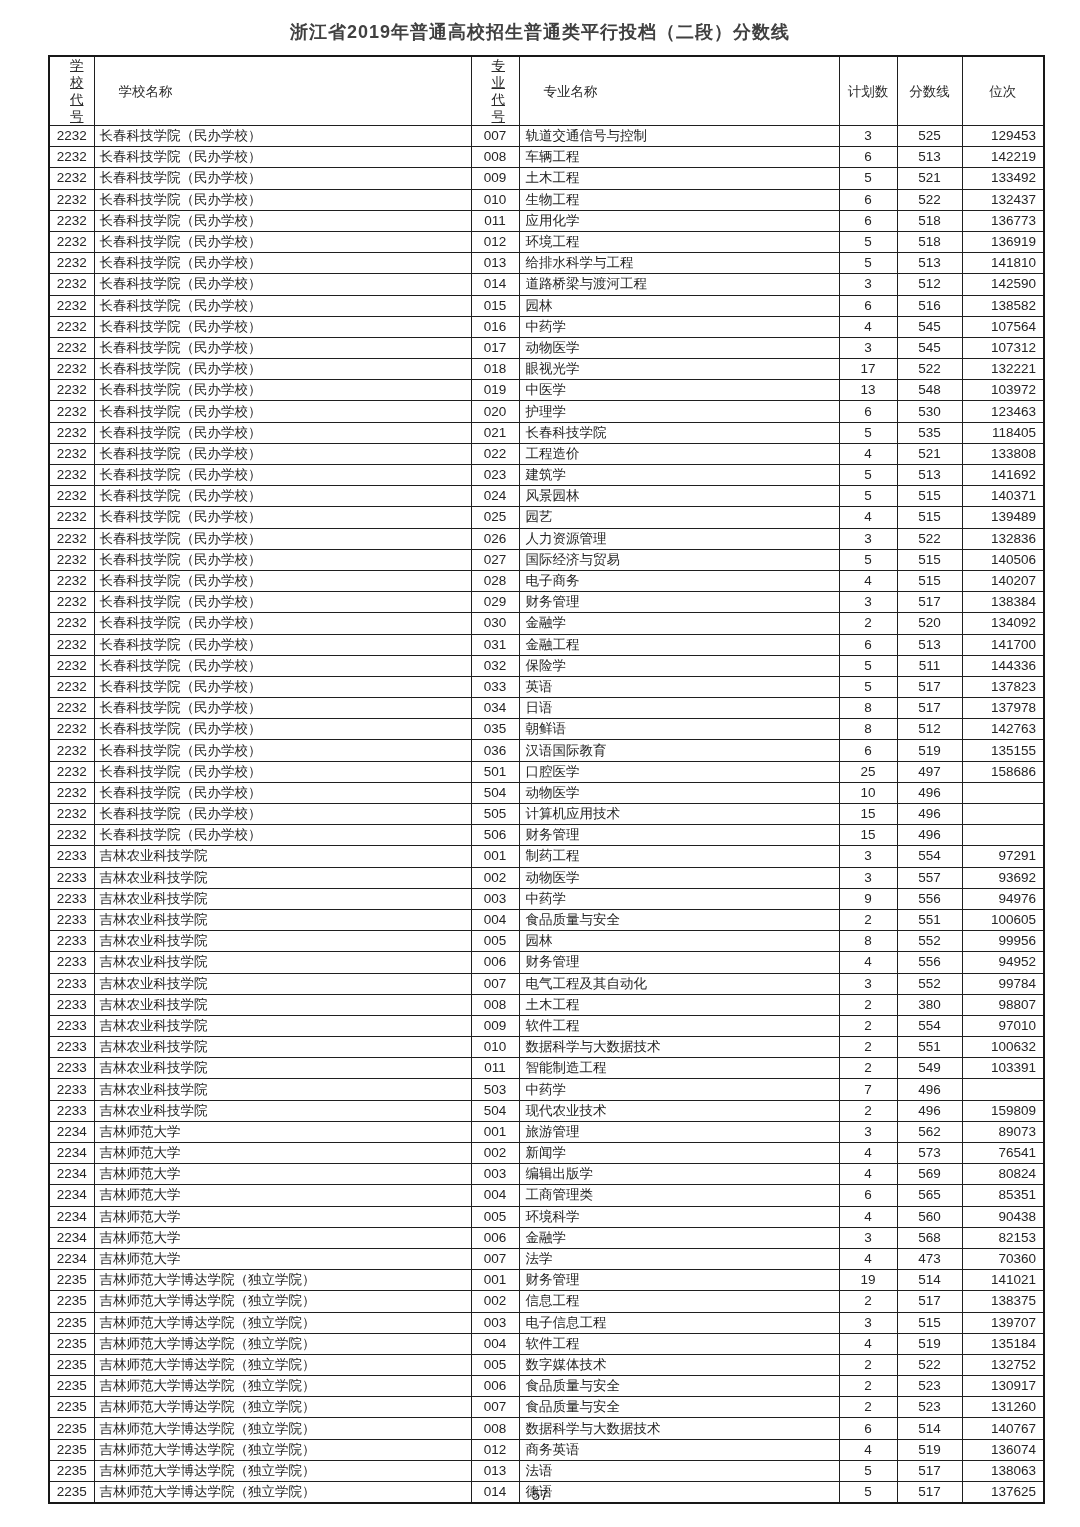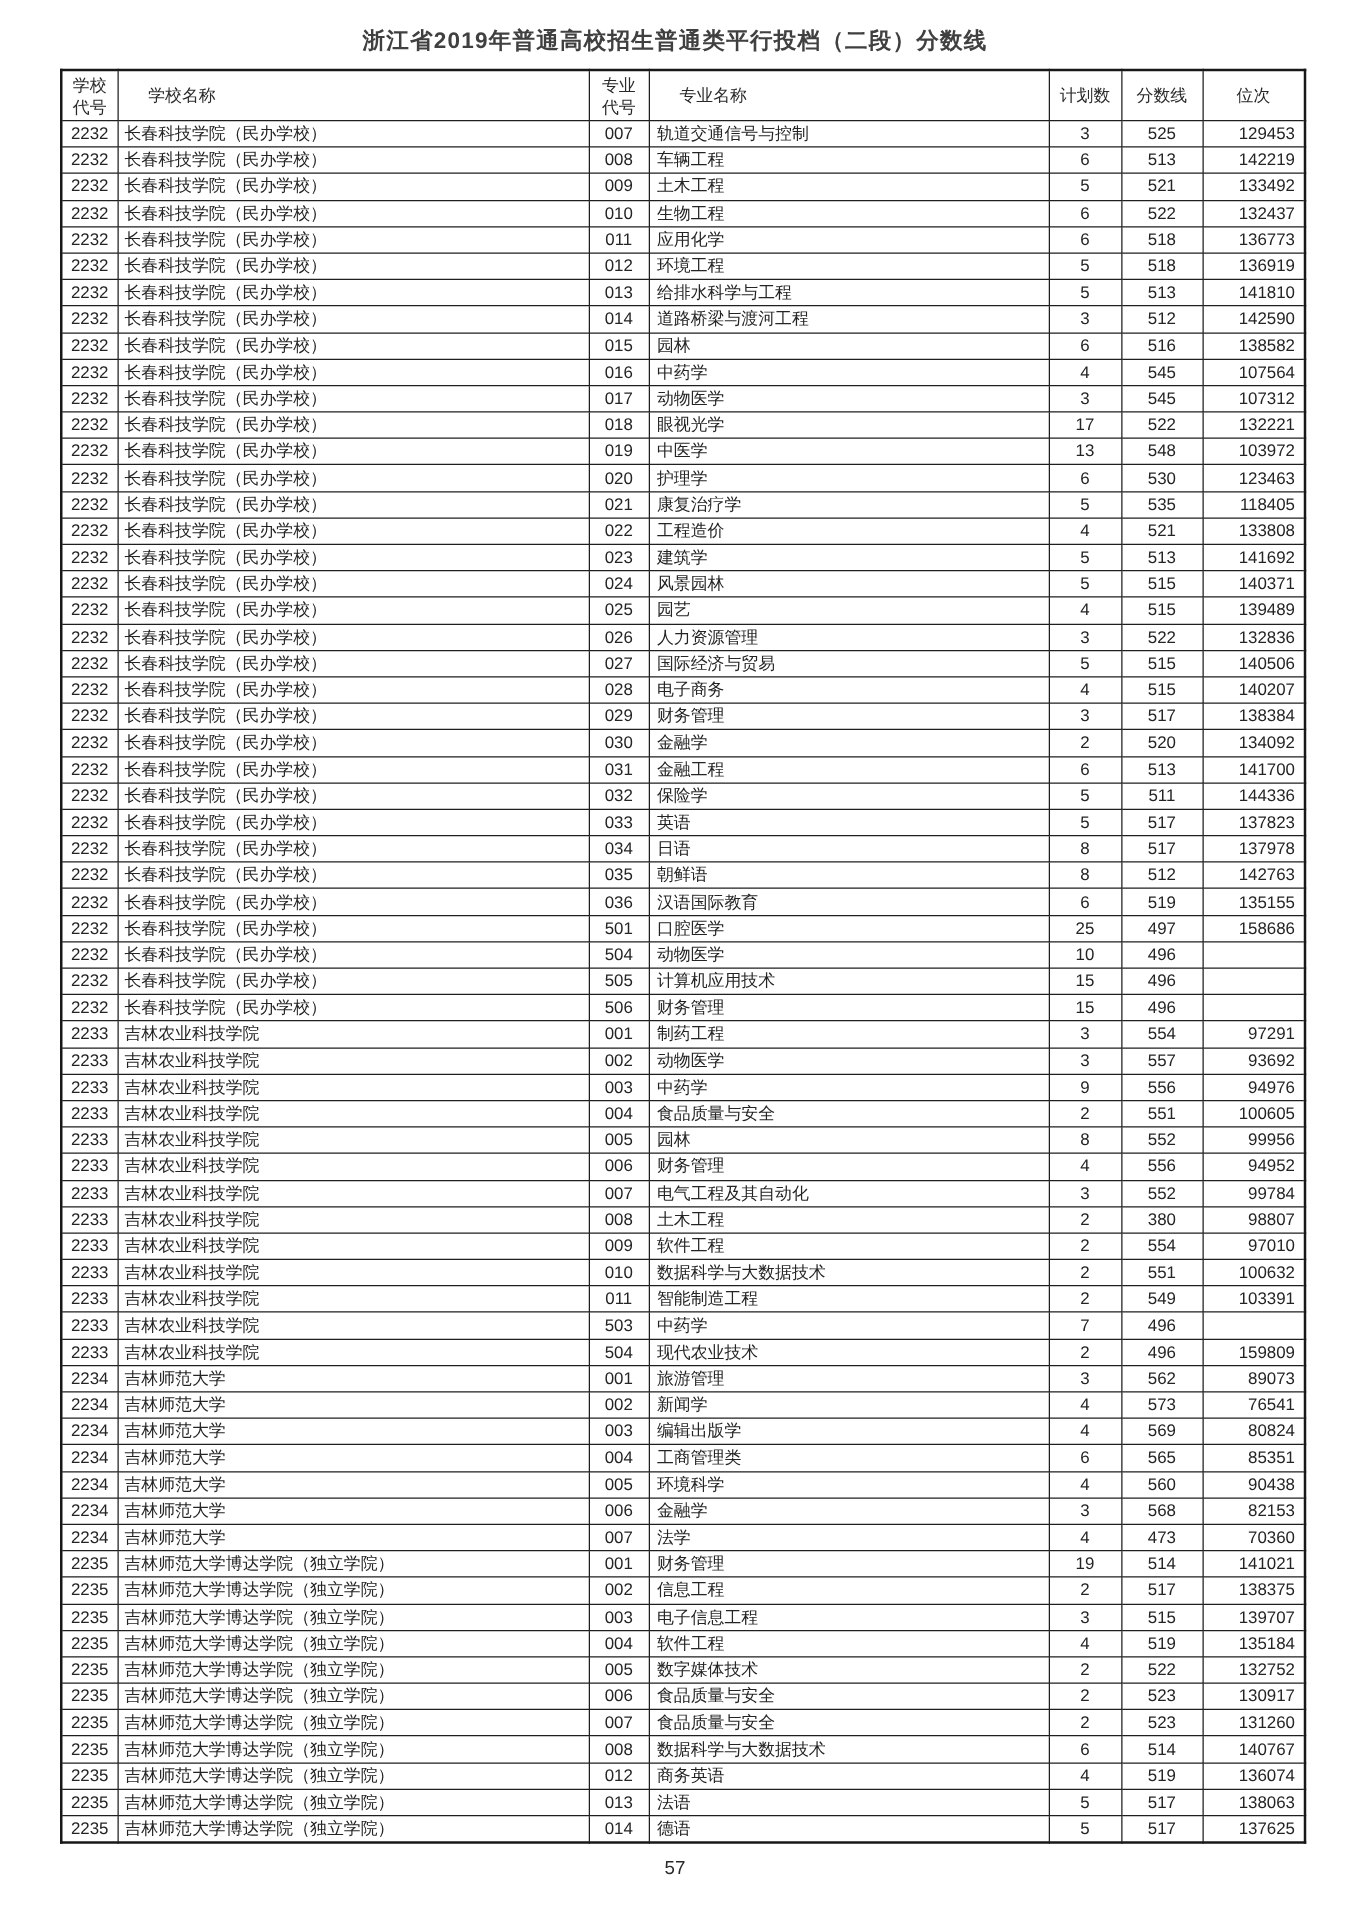--- a/index.html
+++ b/index.html
@@ -40,21 +40,21 @@
     overflow: hidden;
   }
   thead th {
     height: 39px;
     font-weight: normal;
     font-size: 13.5px;
     color: #2a2a2a;
     word-break: break-all;
     line-height: 17px;
   }
-  th.h0, th.h2 { padding: 0 8px; text-align: center; }
+  th.h0, th.h2 { padding: 0 20px; text-align: left; text-decoration: underline; }
   th.h1, th.h3 { padding: 0 24px; text-align: left; }
   th.h4, th.h5, th.h6 { padding: 0 2px; }
   tbody td {
     height: 20.2px;
     padding: 0;
     font-size: 13.5px;
     line-height: 20px;
     white-space: nowrap;
     color: #242424;
   }
@@ -225,21 +225,21 @@
         <td class="c2">020</td>
         <td class="c3">护理学</td>
         <td class="c4">6</td>
         <td class="c5">530</td>
         <td class="c6">123463</td>
       </tr>
       <tr>
         <td class="c0">2232</td>
         <td class="c1">长春科技学院（民办学校）</td>
         <td class="c2">021</td>
-        <td class="c3">康复治疗学</td>
+        <td class="c3">长春科技学院</td>
         <td class="c4">5</td>
         <td class="c5">535</td>
         <td class="c6">118405</td>
       </tr>
       <tr>
         <td class="c0">2232</td>
         <td class="c1">长春科技学院（民办学校）</td>
         <td class="c2">022</td>
         <td class="c3">工程造价</td>
         <td class="c4">4</td>

